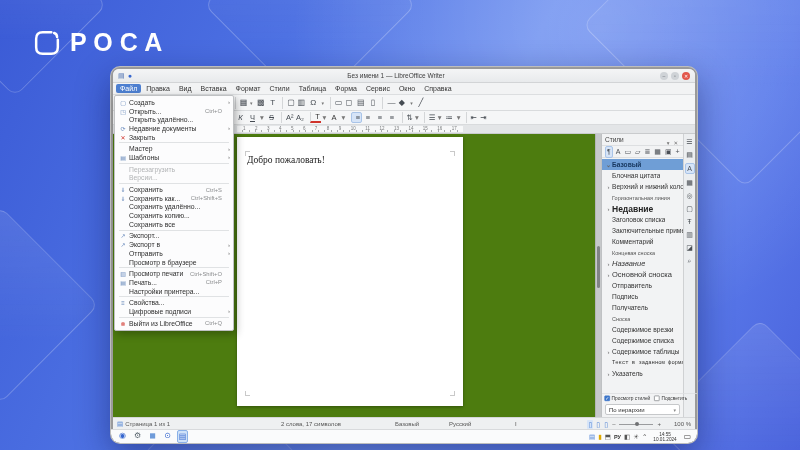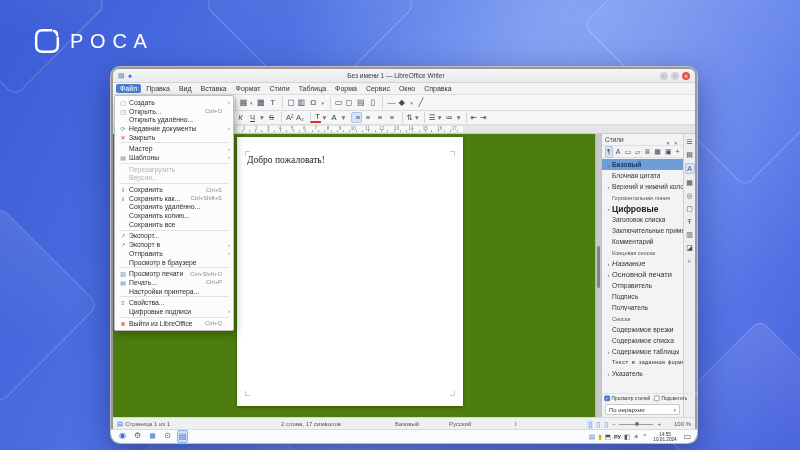--- a/index.html
+++ b/index.html
@@ -12,21 +12,21 @@
     background:linear-gradient(135deg, rgba(255,255,255,.10), rgba(255,255,255,0) 70%);
     transform:rotate(45deg); border-radius:10px; }
   .s1{left:-50px; top:-60px; width:130px; height:130px;}
   .s2{left:235px; top:-70px; width:150px; height:150px;}
   .s3{left:630px; top:-90px; width:230px; height:230px;}
   .s4{left:-70px; top:235px; width:140px; height:140px;}
   .s5{left:165px; top:400px; width:110px; height:110px;}
   .s6{left:685px; top:350px; width:150px; height:150px;}
 
   .logo { position:absolute; left:34px; top:28px; display:flex; align-items:center; gap:10px; color:#fff; }
-  .logo-text { font-size:20px; font-weight:400; letter-spacing:7px; }
+  .logo-text { font-size:25px; font-weight:700; letter-spacing:7px; }
 
   
   .screen { position:absolute; left:110px; top:66px; width:588px; height:378px;
     border-radius:10px; background:#9a9a9a; box-shadow:0 12px 34px rgba(8,18,80,.45);
     border:1px solid rgba(255,255,255,.35); overflow:hidden; }
 
   .window { position:absolute; left:2px; right:2px; top:2px; bottom:14px;
     background:#eceef0; display:flex; flex-direction:column; border-radius:6px 6px 0 0; overflow:visible; }
 
   .titlebar { height:14px; display:flex; align-items:center; padding:0 5px;
@@ -359,21 +359,21 @@
               <div class="srow">
               <span class="spre">›</span>
               <span class="slabel">Верхний и нижний колонтитул</span>
             </div>
               <div class="srow tiny">
               <span class="spre"></span>
               <span class="slabel">Горизонтальная линия</span>
             </div>
               <div class="srow big">
               <span class="spre">›</span>
-              <span class="slabel">Цифровые</span>
+              <span class="slabel">Недавние</span>
             </div>
               <div class="srow">
               <span class="spre"></span>
               <span class="slabel">Заголовок списка</span>
             </div>
               <div class="srow">
               <span class="spre"></span>
               <span class="slabel">Заключительные примечания</span>
             </div>
               <div class="srow">
@@ -383,21 +383,21 @@
               <div class="srow tiny">
               <span class="spre"></span>
               <span class="slabel">Концевая сноска</span>
             </div>
               <div class="srow med italic">
               <span class="spre">›</span>
               <span class="slabel">Название</span>
             </div>
               <div class="srow med">
               <span class="spre">›</span>
-              <span class="slabel">Основной печати</span>
+              <span class="slabel">Основной сноска</span>
             </div>
               <div class="srow">
               <span class="spre"></span>
               <span class="slabel">Отправитель</span>
             </div>
               <div class="srow">
               <span class="spre"></span>
               <span class="slabel">Подпись</span>
             </div>
               <div class="srow">

